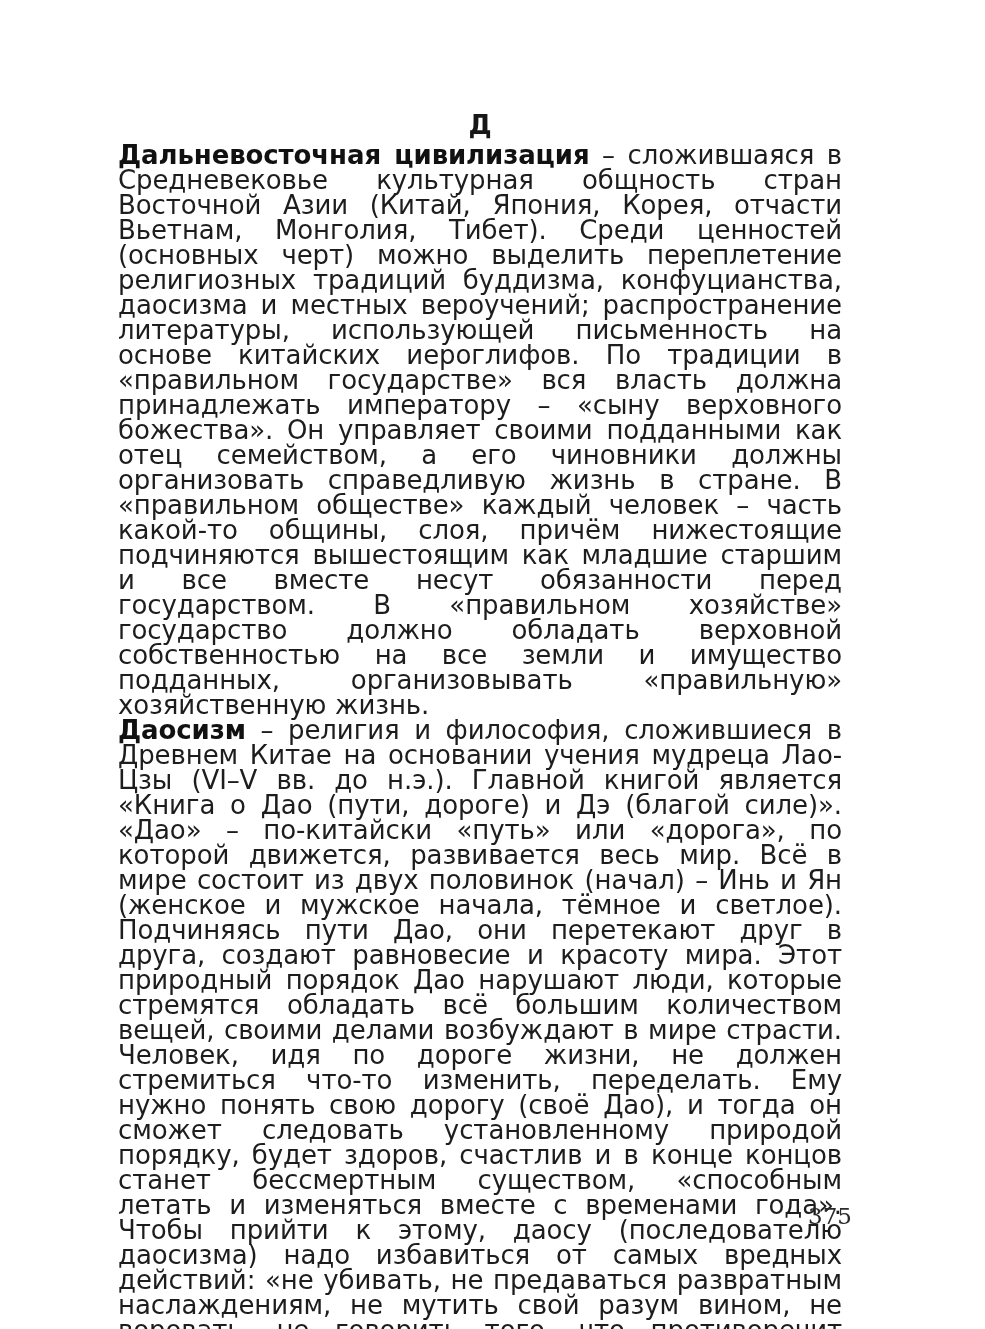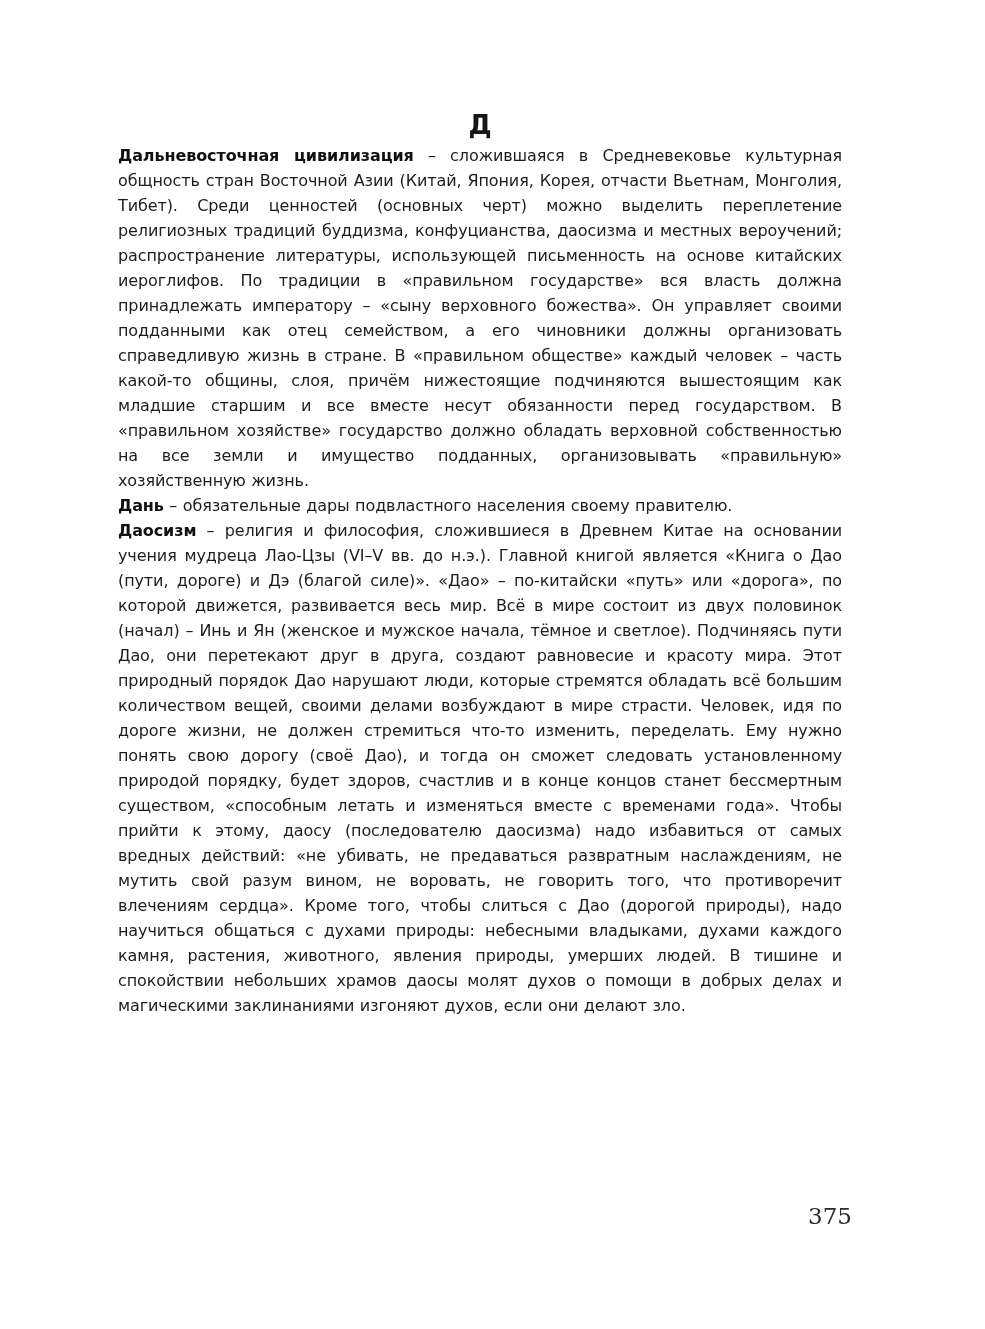--- a/index.html
+++ b/index.html
@@ -29,21 +29,21 @@
   .section-letter {
     text-align: center;
     font-weight: bold;
     font-size: 26px;
     line-height: 30px;
     margin: 0 0 3px 0;
     color: #161616;
   }
   .entry {
     margin: 0;
-    font-size: 16px;
+    font-size: 26px;
     line-height: 25px;
     text-align: justify;
     hyphens: auto;
     -webkit-hyphens: auto;
     letter-spacing: -0.1px;
     word-spacing: 0.5px;
   }
   .entry .term {
     font-weight: bold;
     color: #111111;
@@ -66,21 +66,20 @@
 <body>
 
 <div class="page">
 
   <div class="content">
 
     <div class="section-letter">Д</div>
 
     <p class="entry"><span class="term">Дальневосточная цивилизация</span> <span class="definition">– сложившаяся в Средневековье культурная общность стран Восточной Азии (Китай, Япония, Корея, отчасти Вьетнам, Монголия, Тибет). Среди ценностей (основных черт) можно выделить переплетение религиозных традиций буддизма, конфуцианства, даосизма и местных вероучений; распространение литературы, использующей письменность на основе китайских иероглифов. По традиции в «правильном государстве» вся власть должна принадлежать императору – «сыну верховного божества». Он управляет своими подданными как отец семейством, а его чиновники должны организовать справедливую жизнь в стране. В «правильном обществе» каждый человек – часть какой-то общины, слоя, причём нижестоящие подчиняются вышестоящим как младшие старшим и все вместе несут обязанности перед государством. В «правильном хозяйстве» государство должно обладать верховной собственностью на все земли и имущество подданных, организовывать «правильную» хозяйственную жизнь.</span></p>
 
-    <p class="entry"><span class="term">Дань</span> <span class="definition">– обязательные дары подвластного населения своему правителю.</span></p>
 
     <p class="entry"><span class="term">Даосизм</span> <span class="definition">– религия и философия, сложившиеся в Древнем Китае на основании учения мудреца Лао-Цзы (VI–V вв. до н.э.). Главной книгой является «Книга о Дао (пути, дороге) и Дэ (благой силе)». «Дао» – по-китайски «путь» или «дорога», по которой движется, развивается весь мир. Всё в мире состоит из двух половинок (начал) – Инь и Ян (женское и мужское начала, тёмное и светлое). Подчиняясь пути Дао, они перетекают друг в друга, создают равновесие и красоту мира. Этот природный порядок Дао нарушают люди, которые стремятся обладать всё большим количеством вещей, своими делами возбуждают в мире страсти. Человек, идя по дороге жизни, не должен стремиться что-то изменить, переделать. Ему нужно понять свою дорогу (своё Дао), и тогда он сможет следовать установленному природой порядку, будет здоров, счастлив и в конце концов станет бессмертным существом, «способным летать и изменяться вместе с временами года». Чтобы прийти к этому, даосу (последователю даосизма) надо избавиться от самых вредных действий: «не убивать, не предаваться развратным наслаждениям, не мутить свой разум вином, не воровать, не говорить того, что противоречит влечениям сердца». Кроме того, чтобы слиться с Дао (дорогой природы), надо научиться общаться с духами природы: небесными владыками, духами каждого камня, растения, животного, явления природы, умерших людей. В тишине и спокойствии небольших храмов даосы молят духов о помощи в добрых делах и магическими заклинаниями изгоняют духов, если они делают зло.</span></p>
 
 
   </div>
 
   <div class="page-number">375</div>
 
 </div>
 

